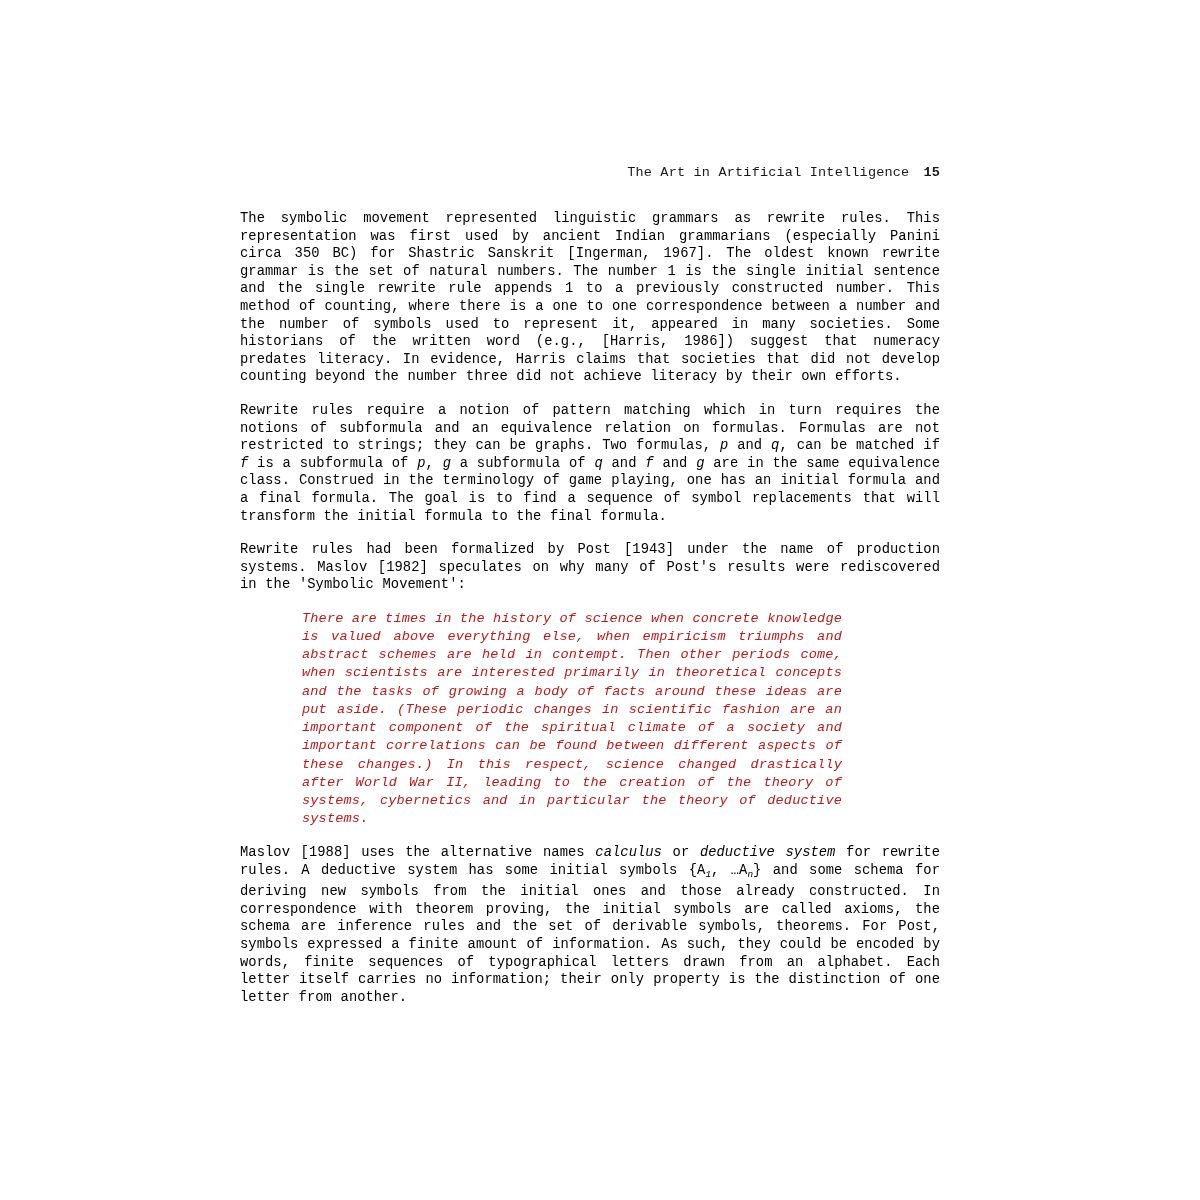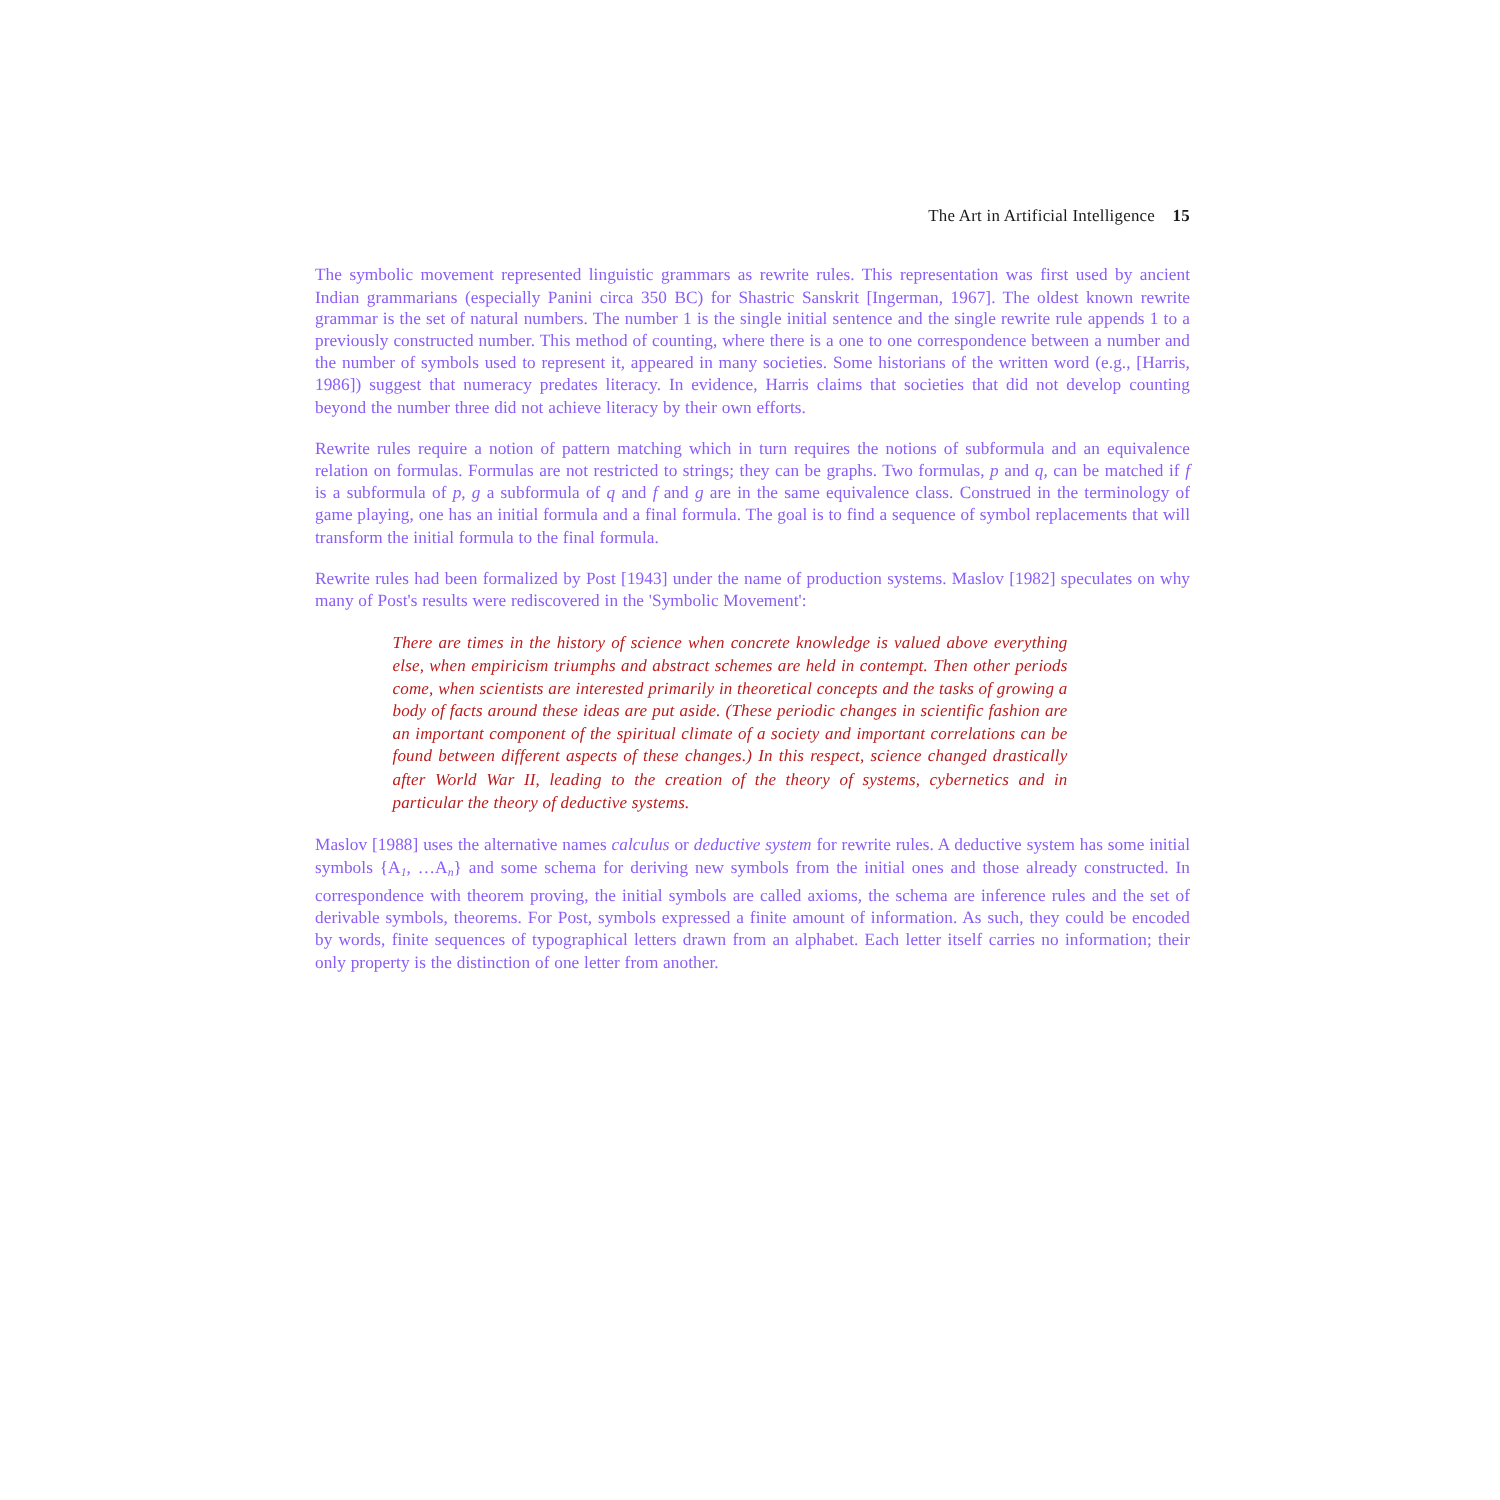--- a/index.html
+++ b/index.html
@@ -17,42 +17,43 @@
   .page {
     position: absolute;
     left: 0;
     top: 0;
     width: 1200px;
     height: 1200px;
     background: #ffffff;
   }
   .content {
     position: absolute;
-    left: 252px;
+    left: 240px;
     top: 165px;
     width: 700px;
+    font-family: Liberation Mono, monospace;
   }
   .running-head {
     text-align: right;
     font-size: 13.5px;
     letter-spacing: 0.2px;
     color: #1a1a1a;
     margin-bottom: 30px;
     white-space: pre;
   }
   .running-head .pagenum {
     margin-left: 14px;
     font-weight: bold;
   }
   p.body-par {
     font-size: 13.8px;
     line-height: 17.6px;
     text-align: justify;
     margin: 0 0 16px 0;
-    color: #8b5cf6;
+    color: #000000;
     letter-spacing: 0.05px;
     word-spacing: 0.3px;
   }
   p.body-par:last-child {
     margin-bottom: 0;
   }
   blockquote.quote {
     margin: 4px 0 16px 62px;
     width: 540px;
     font-style: italic;

